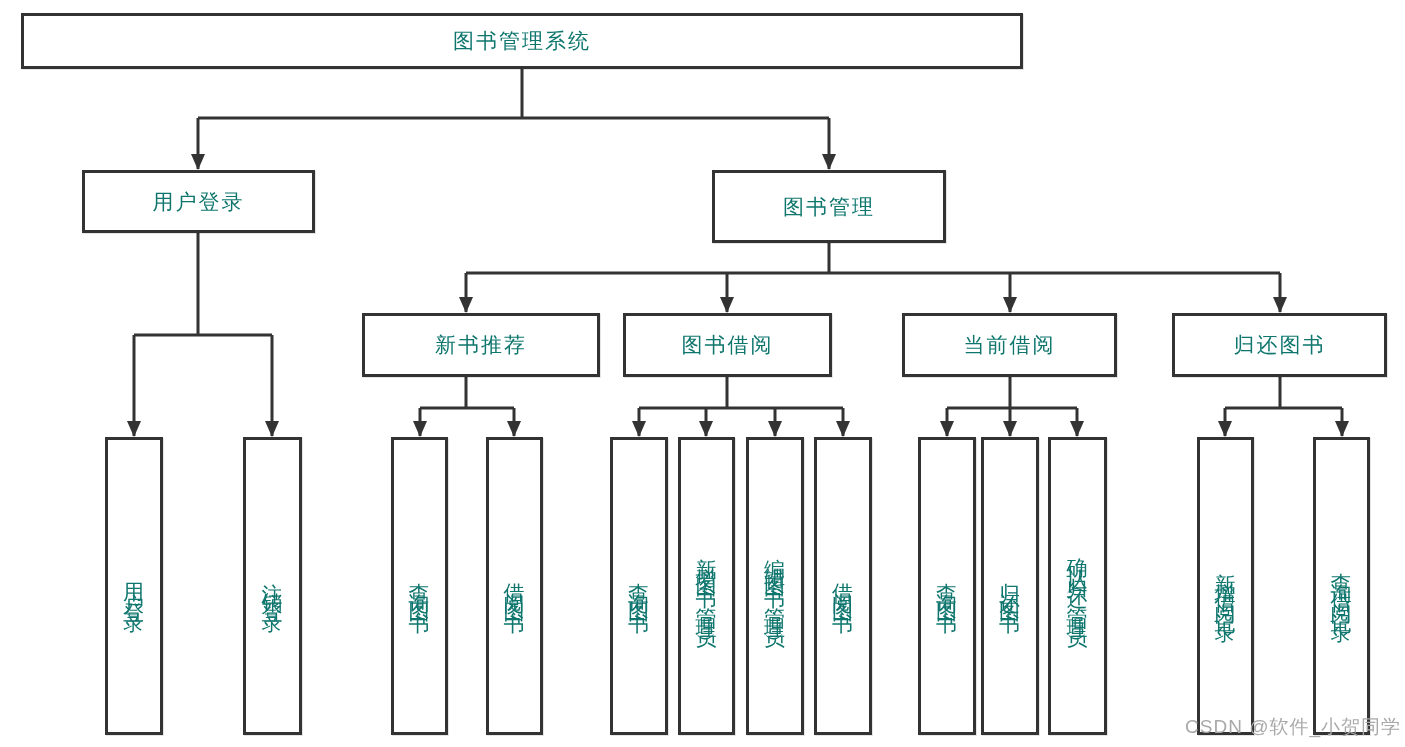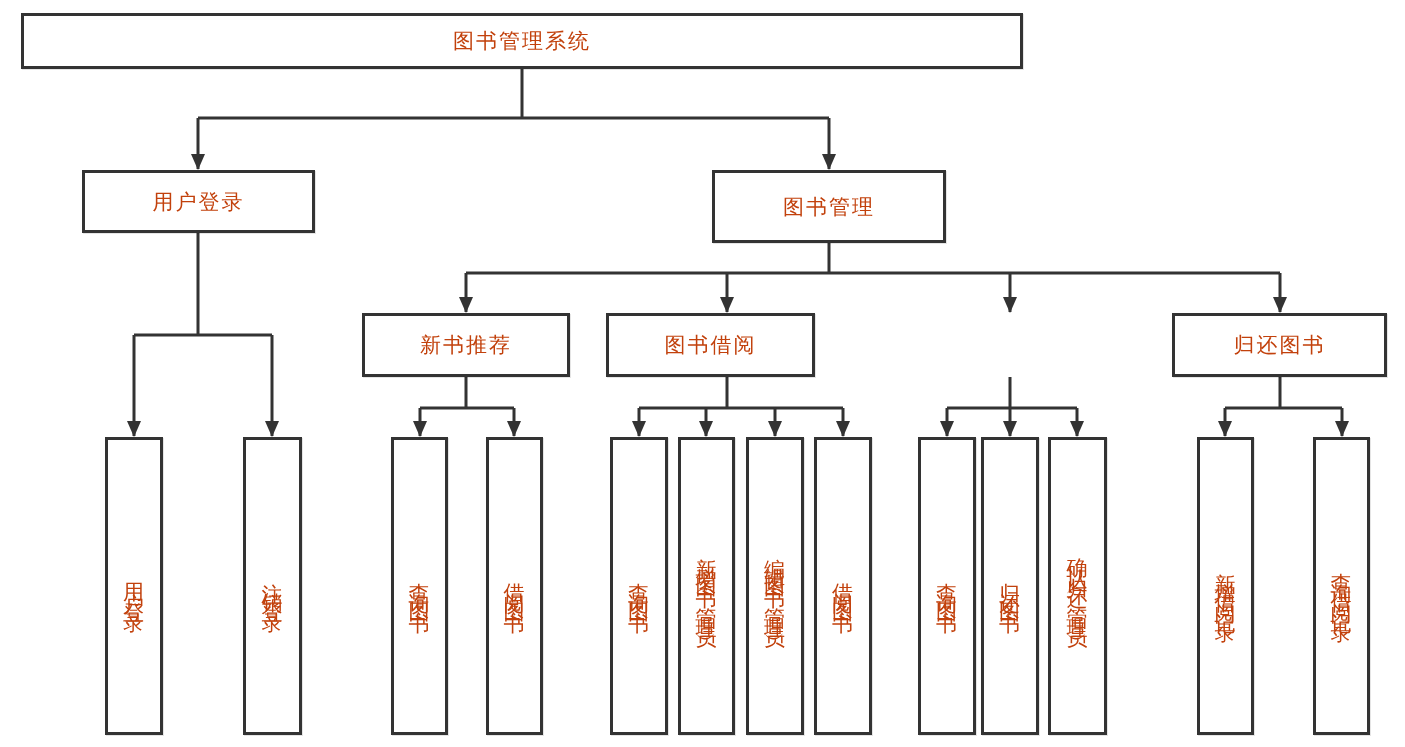--- a/index.html
+++ b/index.html
@@ -13,21 +13,21 @@
     width: 1405px;
     height: 747px;
     background: #ffffff;
     overflow: hidden;
   }
   .box {
     position: absolute;
     box-sizing: border-box;
     background: #ffffff;
     border: 3px solid #333333;
-    color: #c2410c;
+    color: #0f766e;
     display: flex;
     align-items: center;
     justify-content: center;
     box-shadow: 1px 1px 0 rgba(0,0,0,0.10);
   }
   .h-box {
     font-size: 21px;
     letter-spacing: 2px;
     white-space: nowrap;
   }
@@ -102,22 +102,23 @@
       <line x1="1225" y1="408" x2="1225" y2="436" marker-end="url(#ah)"></line>
       <line x1="1342" y1="408" x2="1342" y2="436" marker-end="url(#ah)"></line>
     </g>
   </svg>
 
   <div class="box h-box" style="left:21px; top:13px; width:1002px; height:56px;">图书管理系统</div>
 
   <div class="box h-box" style="left:82px; top:170px; width:233px; height:63px;">用户登录</div>
   <div class="box h-box" style="left:712px; top:170px; width:234px; height:73px;">图书管理</div>
 
-  <div class="box h-box" style="left:362px; top:313px; width:208px; height:64px;">新书推荐</div>
-  <div class="box h-box" style="left:606px; top:313px; width:209px; height:64px;text-align:right;">图书借阅</div>
+  <div class="box h-box" style="left:362px; top:313px; width:238px; height:64px;">新书推荐</div>
+  <div class="box h-box" style="left:623px; top:313px; width:209px; height:64px;text-align:right;">图书借阅</div>
+  <div class="box h-box" style="left:902px; top:313px; width:215px; height:64px;">当前借阅</div>
   <div class="box h-box" style="left:1172px; top:313px; width:215px; height:64px;">归还图书</div>
 
   <div class="box v-box" style="left:105px; top:437px; width:58px; height:298px;">
     <span class="v-label">用户登录</span>
   </div>
   <div class="box v-box" style="left:243px; top:437px; width:59px; height:298px;">
     <span class="v-label">注销登录</span>
   </div>
 
   <div class="box v-box" style="left:391px; top:437px; width:57px; height:298px;">
@@ -150,14 +151,15 @@
     <span class="v-label">确认归还（管理员）</span>
   </div>
 
   <div class="box v-box" style="left:1197px; top:437px; width:57px; height:298px;">
     <span class="v-label">新增借阅记录</span>
   </div>
   <div class="box v-box" style="left:1313px; top:437px; width:57px; height:298px;">
     <span class="v-label">查询借阅记录</span>
   </div>
 
+  <div class="watermark">CSDN @软件_小贺同学</div>
 
 </div>
 
 </body></html>

